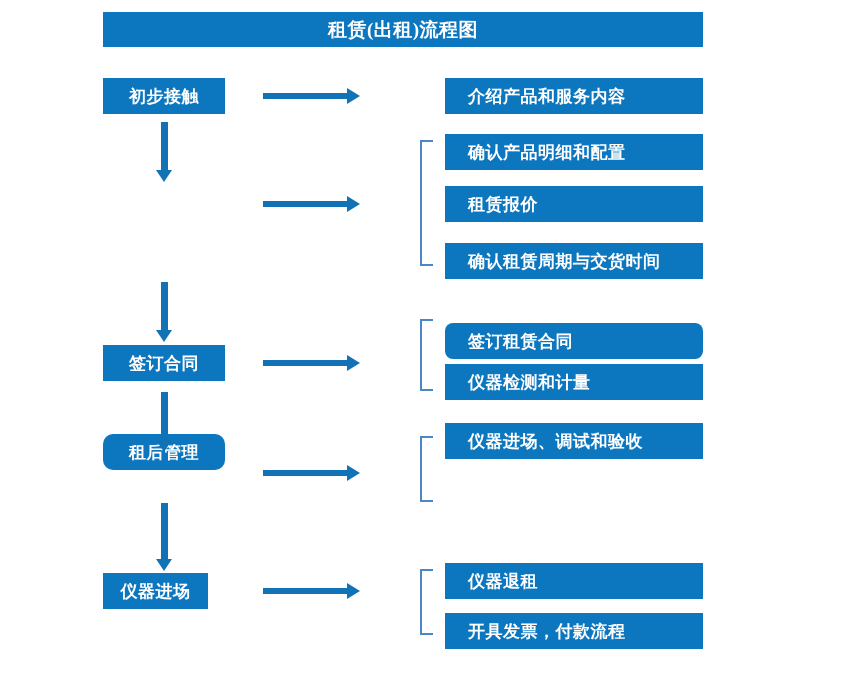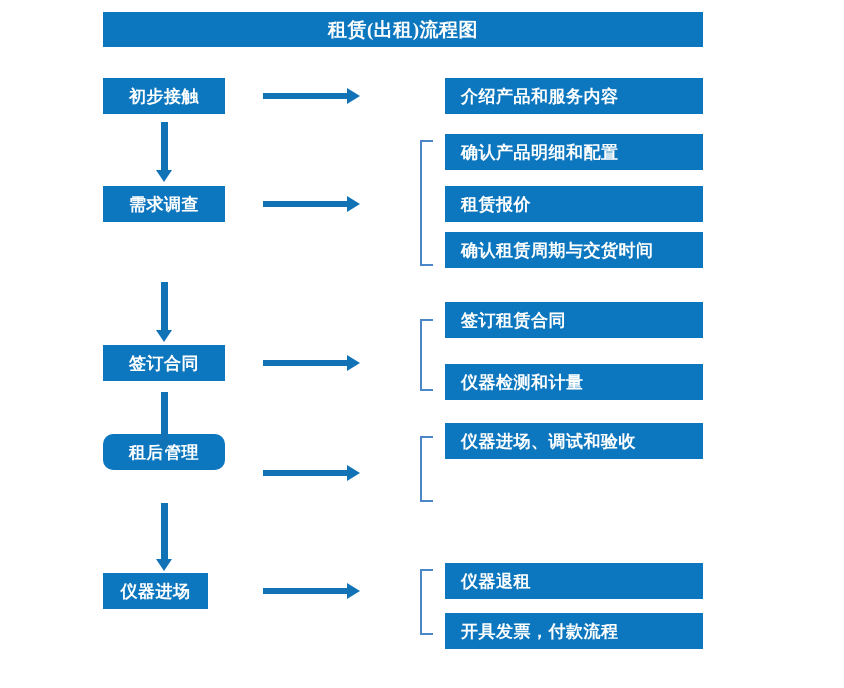--- a/index.html
+++ b/index.html
@@ -47,21 +47,21 @@
     font-size: 17px;
   }
   .stage-box.wide {
     width: 105px;
   }
   .detail-box {
     left: 445px;
     width: 258px;
     height: 36px;
     justify-content: flex-start;
-    padding-left: 16px;
+    padding-left: 23px;
     font-size: 17px;
   }
   
   .h-arrow {
     position: absolute;
     height: 18px;
     width: 97px;
   }
   .h-arrow .shaft {
     position: absolute;
@@ -112,21 +112,20 @@
 </style>
 </head>
 <body>
 
 <div id="canvas">
 
   <div class="box title-bar">租赁(出租)流程图</div>
 
   <div class="box stage-box" style="top:78px;">初步接触</div>
 
-  <div class="box stage-box" style="top:186px;">需求调查</div>
 
   <div class="box stage-box" style="top:345px;">签订合同</div>
 
   <div class="box stage-box" style="top:434px;border-radius:10px;">租后管理</div>
 
   <div class="box stage-box wide" style="top:573px;">仪器进场</div>
 
   <div class="v-arrow" style="left:155px; top:122px; height:62px;">
     <div class="shaft" style="height:50px;"></div>
     <div class="head" style="top:48px;"></div>
@@ -179,23 +178,23 @@
   <div class="bracket" style="top:436px; height:66px;"></div>
 
   <div class="bracket" style="top:569px; height:66px;"></div>
 
   <div class="box detail-box" style="top:78px;">介绍产品和服务内容</div>
 
   <div class="box detail-box" style="top:134px;">确认产品明细和配置</div>
 
   <div class="box detail-box" style="top:186px;text-align:center;">租赁报价</div>
 
-  <div class="box detail-box" style="top:232px;text-align:right;">确认租赁周期与交货时间</div>
-
-  <div class="box detail-box" style="top:302px;">签订租赁合同</div>
+  <div class="box detail-box" style="top:243px;text-align:right;">确认租赁周期与交货时间</div>
+
+  <div class="box detail-box" style="top:323px;border-radius:8px;">签订租赁合同</div>
 
   <div class="box detail-box" style="top:364px;">仪器检测和计量</div>
 
   <div class="box detail-box" style="top:423px;">仪器进场、调试和验收</div>
 
 
   <div class="box detail-box" style="top:613px;">开具发票，付款流程</div>
 
   <div class="box detail-box" style="top:563px;">仪器退租</div>
 

